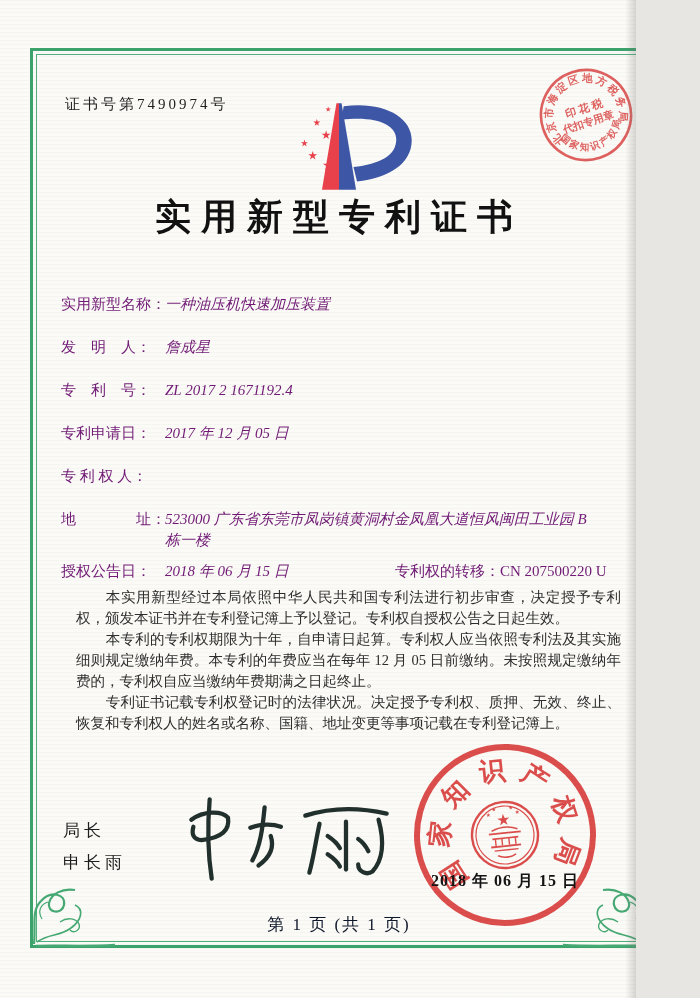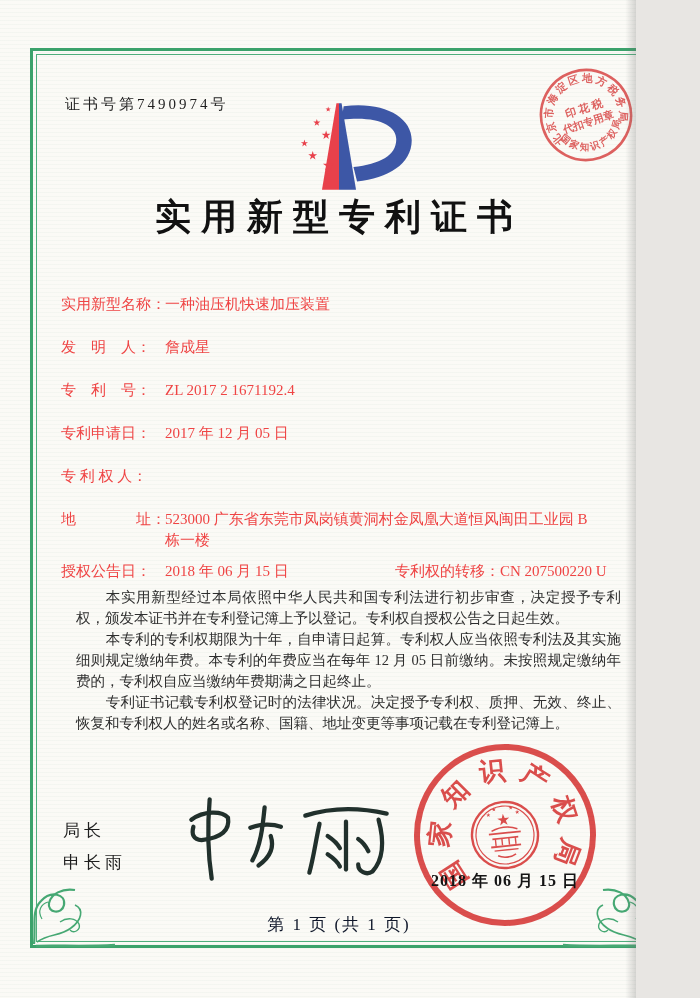--- a/index.html
+++ b/index.html
@@ -19,24 +19,24 @@
   .orn.left{left:-6px;}
   .orn.right{right:-6px;transform:scaleX(-1);}
   
   .cert-no{position:absolute;left:32px;top:44px;font-size:15px;letter-spacing:3px;color:#1f1f1f;}
   .logo{position:absolute;left:252px;top:48px;width:140px;height:98px;}
   .stamp{mix-blend-mode:multiply;opacity:0.92;}
   .tax-stamp{position:absolute;left:505px;top:16px;width:96px;height:96px;}
   .title{position:absolute;left:0;right:0;top:142px;margin:0;text-align:center;
          font-size:36px;font-weight:700;letter-spacing:10px;color:#111;}
   
-  .fields{position:absolute;left:28px;right:28px;top:243px;font-size:15px;color:#ef4444;}
+  .fields{position:absolute;left:28px;right:28px;top:243px;font-size:15px;color:#701a75;}
   .row{display:flex;line-height:21px;margin-bottom:22px;}
   .lbl{flex:none;width:104px;white-space:nowrap;}
-  .val{flex:1;}
+  .val{flex:1;font-style:italic;}
   .row.addr{margin-bottom:10px;}
   .row.addr .val{max-width:438px;}
   .row.double{justify-content:flex-start;}
   .cell-left{display:flex;flex:none;width:334px;}
   .cell-left .lbl{width:104px;}
   .cell-right{display:flex;flex:none;}
   .cell-right .lbl2{flex:none;white-space:nowrap;}
   
   .body-text{position:absolute;left:43px;right:24px;top:536px;
              font-size:14.5px;line-height:21px;text-align:justify;color:#2e2e2e;}

